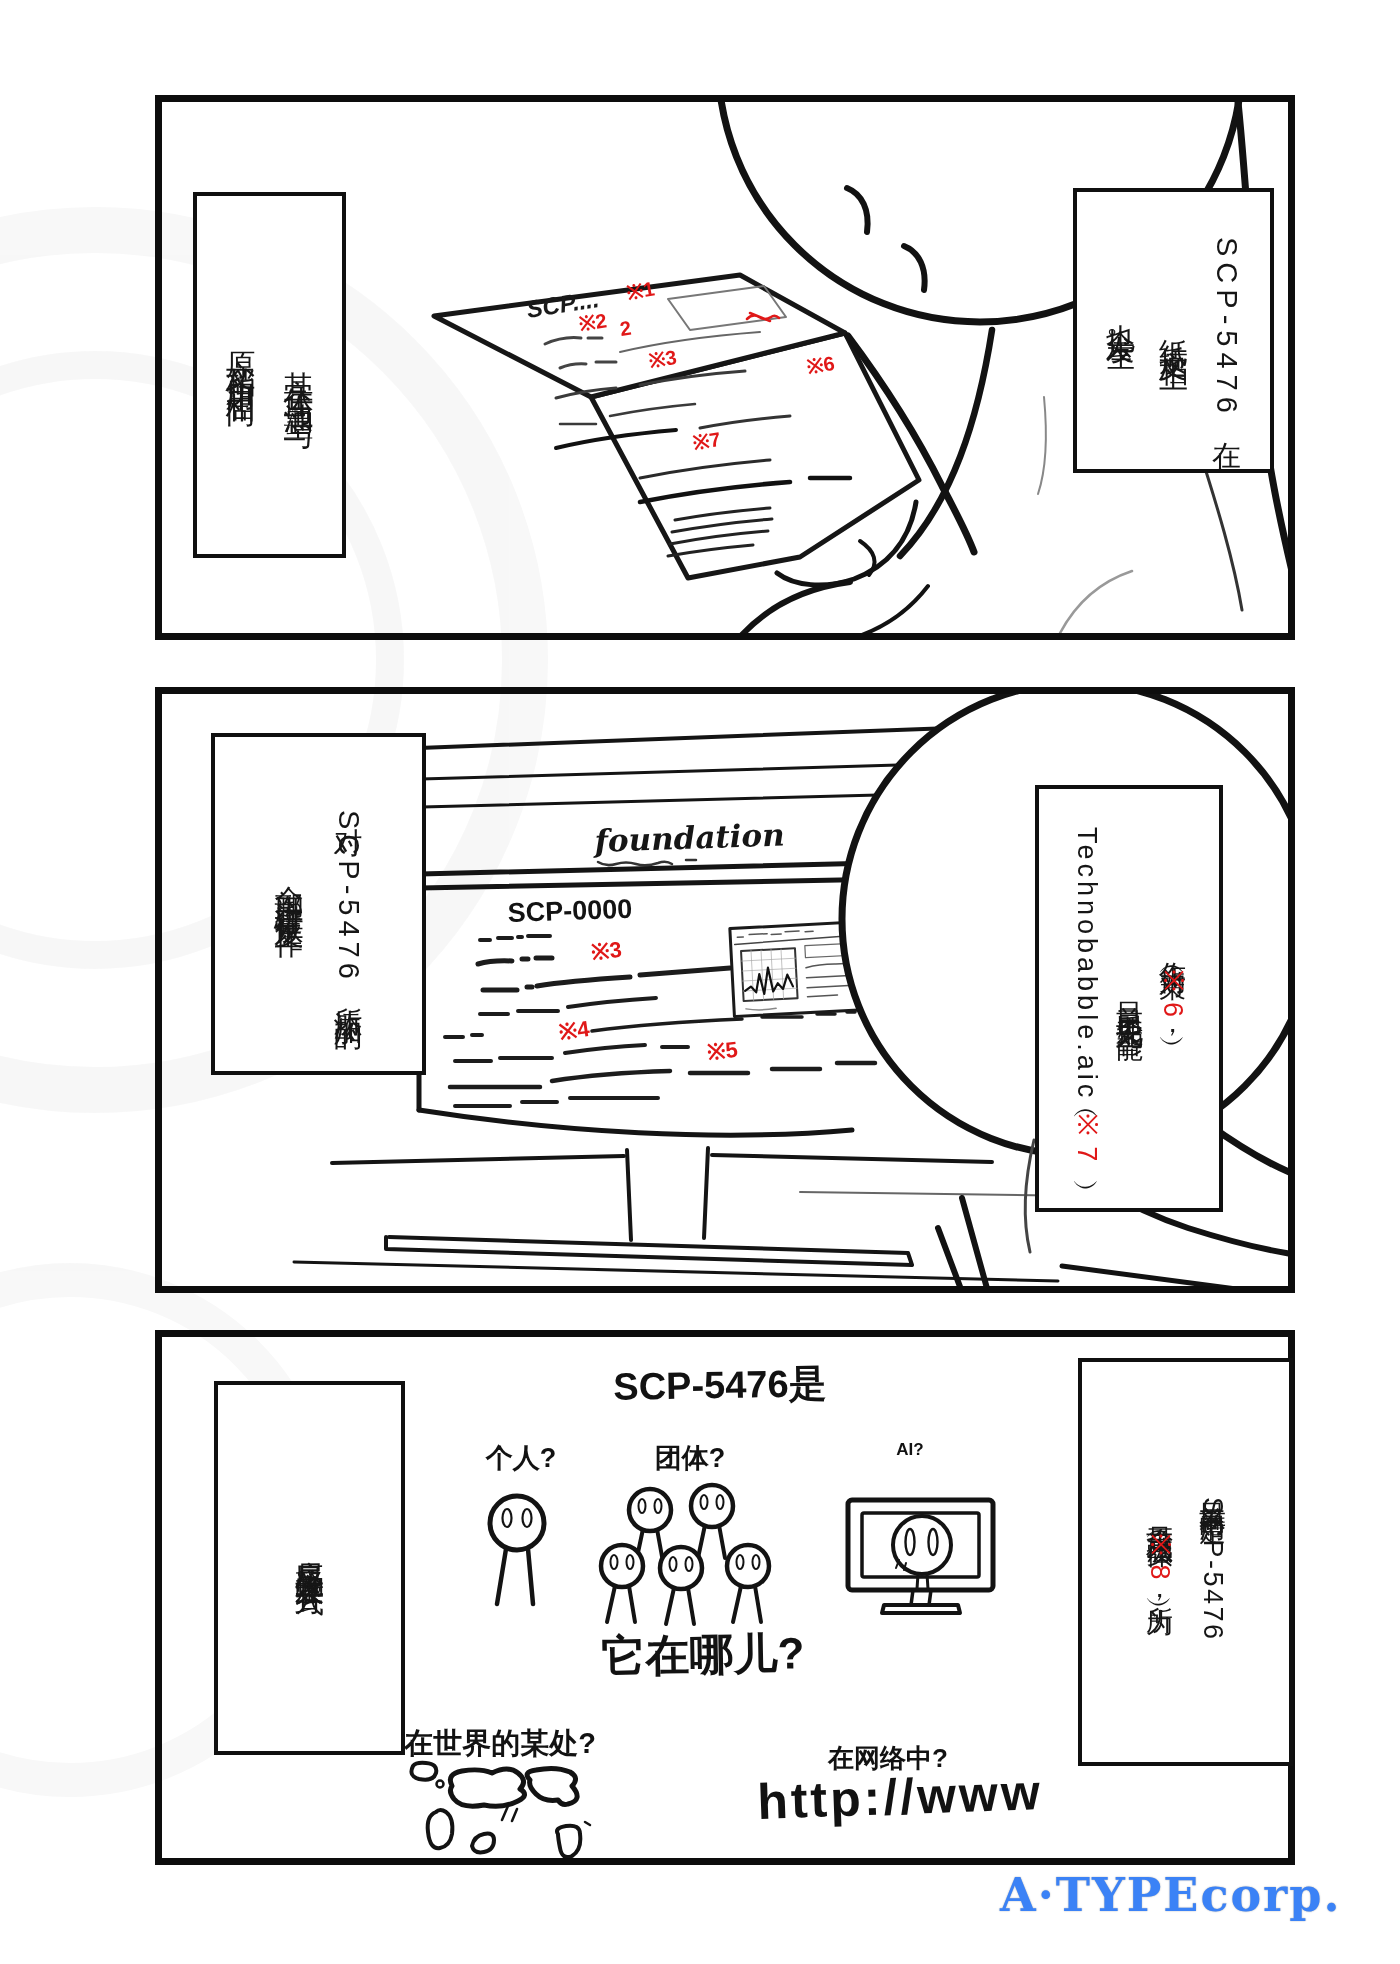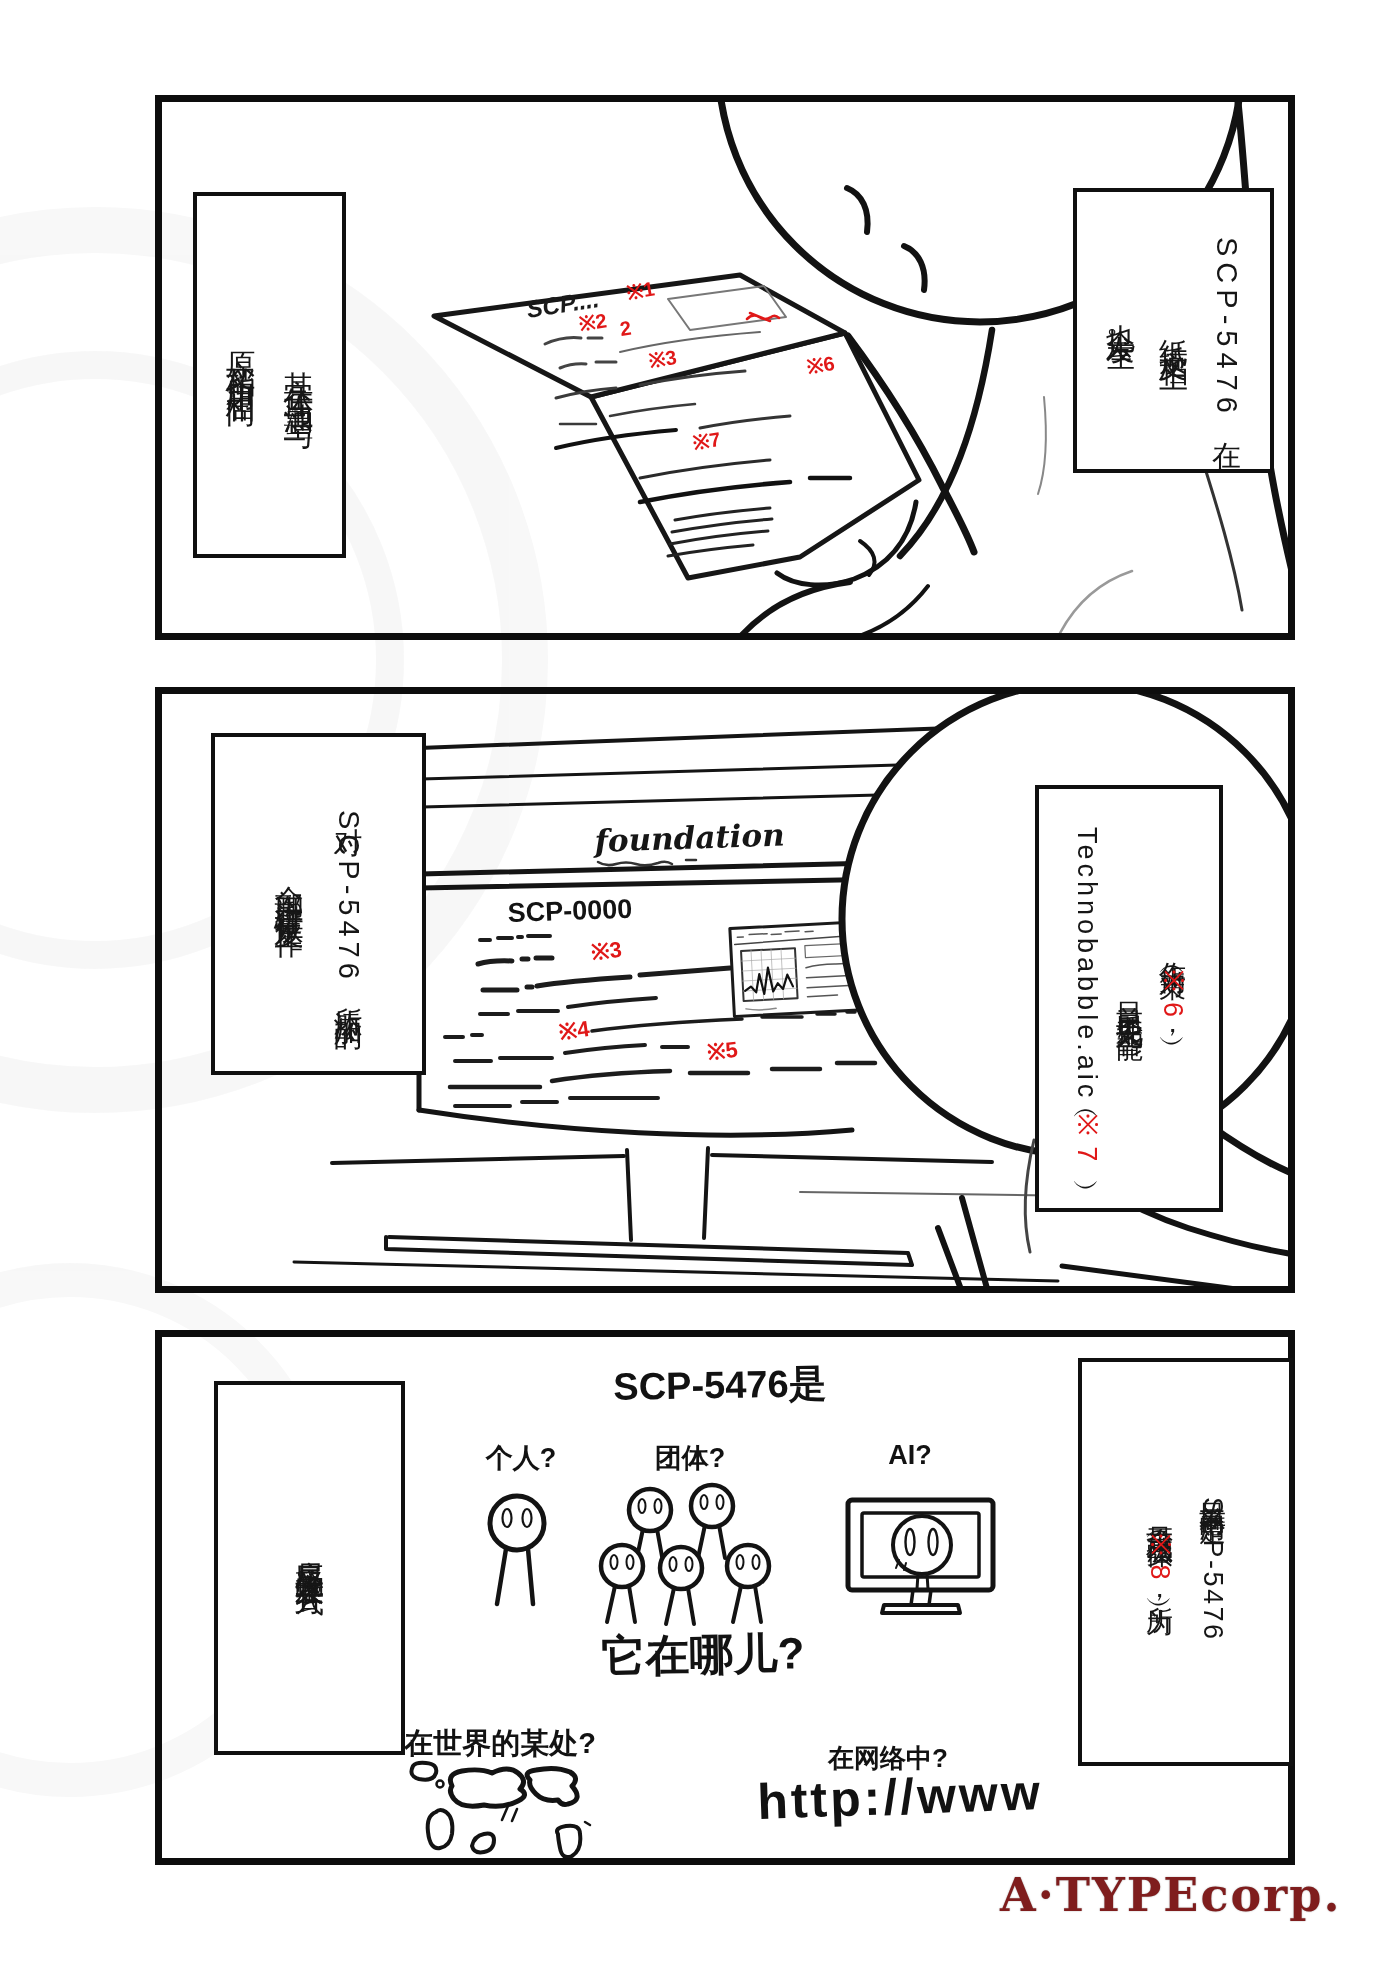--- a/index.html
+++ b/index.html
@@ -8,21 +8,21 @@
   .art{position:absolute;left:0;top:0;z-index:1;}
   .panel{position:absolute;border:7px solid #0d0d0d;background:transparent;z-index:2;}
   .vbox{position:absolute;background:#ffffff;border:4px solid #101010;z-index:3;
         writing-mode:vertical-rl;text-orientation:mixed;
         display:flex;flex-direction:column;align-items:center;justify-content:center;
         color:#161616;line-height:1;}
   .vcol{white-space:nowrap;}
   .red{color:#e01818;}
   .hand{position:absolute;z-index:3;text-align:center;color:#121212;font-weight:700;}
   .watermark{position:absolute;z-index:3;font-family:"DejaVu Serif",serif;font-weight:700;
-             color:#7f1d1d;text-shadow:0 0 1px #c2c2c2, 0 0 2px #cccccc;letter-spacing:2px;}
+             color:#3b82f6;text-shadow:0 0 1px #c2c2c2, 0 0 2px #cccccc;letter-spacing:2px;}
 </style>
 </head>
 <body>
 
 <div class="page">
 
   <svg class="art" width="1400" height="1964" viewBox="0 0 1400 1964">
     <defs>
       <clipPath id="clip1">
           <rect x="162" y="102" width="1126" height="531"></rect>
@@ -229,21 +229,21 @@
     <div class="vcol"><span>是否为可感实体（</span><span class="red">※8</span><span>）所为，</span></div>
   </div>
 
   <div class="vbox" style="left:214px;top:1381px;width:183px;height:366px;font-size:29px;letter-spacing:3px;">
     <div class="vcol">应尽早确定其收容方式。</div>
   </div>
 
   <div class="hand" style="left:560px;top:1360px;width:320px;font-size:38px;font-weight:800;transform:rotate(-1deg);">SCP-5476是</div>
   <div class="hand" style="left:461px;top:1440px;width:120px;font-size:27px;text-align:center;">个人?</div>
   <div class="hand" style="left:630px;top:1440px;width:120px;font-size:27px;">团体?</div>
-  <div class="hand" style="left:850px;top:1440px;width:120px;font-size:27px;">AI?</div>
+  <div class="hand" style="left:850px;top:1440px;width:120px;font-size:17px;">AI?</div>
   <div class="hand" style="left:543px;top:1626px;width:320px;font-size:44px;font-weight:800;transform:rotate(-1deg);">它在哪儿?</div>
   <div class="hand" style="left:390px;top:1724px;width:220px;font-size:29px;">在世界的某处?</div>
   <div class="hand" style="left:778px;top:1741px;width:220px;font-size:26px;">在网络中?</div>
   <div class="hand" style="left:720px;top:1768px;width:360px;font-size:50px;font-weight:800;letter-spacing:3px;transform:rotate(-2deg);">http://www</div>
 
   <div class="watermark" style="left:1000px;top:1868px;width:332px;font-size:46px;text-align:right;">A·TYPEcorp.</div>
 
 </div>
 
 </body></html>

